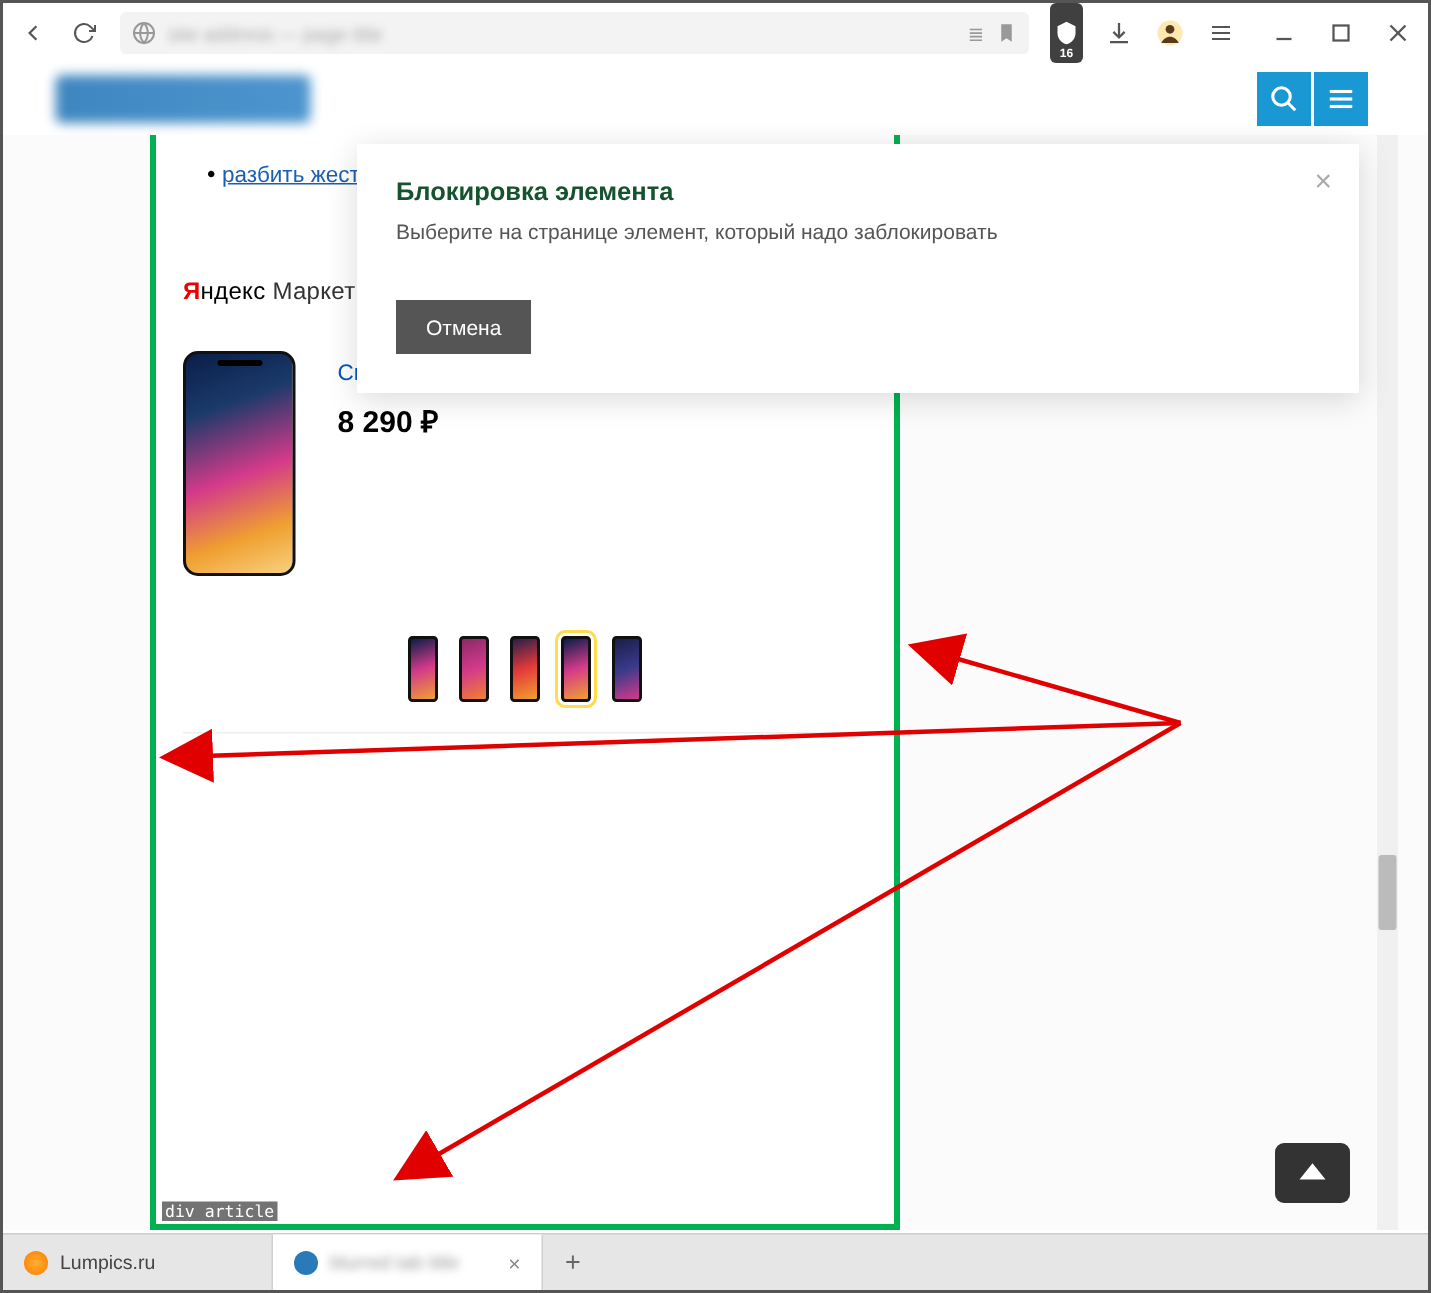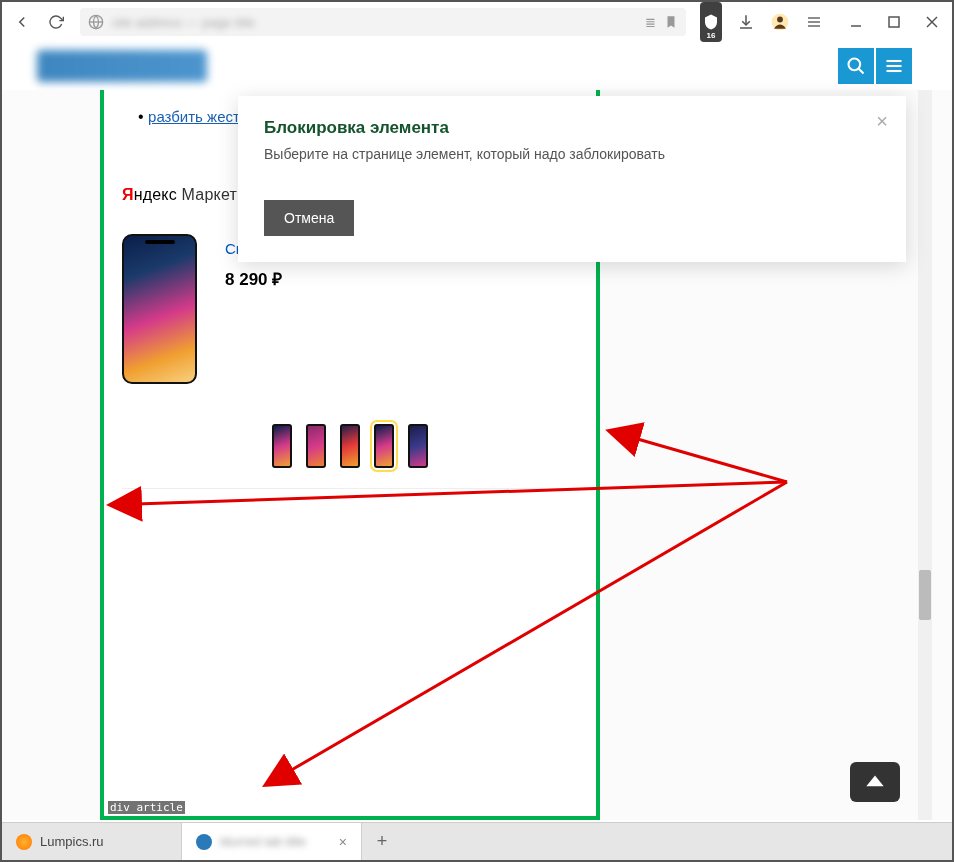--- a/index.html
+++ b/index.html
@@ -30,21 +30,21 @@
 .link-line a { color: #1a5fb4; font-size: 15px; text-decoration: underline; }
 .ad-block { margin-top: 60px; padding: 0 18px; }
 .ya-market { display: inline-block; font-size: 16px; letter-spacing: 0.2px; font-family: Arial; }
 .ya-market .ya { color: #e00; font-weight: bold; }
 .ya-market .mkt { color: #333; }
 .product-row { display: flex; gap: 28px; margin-top: 30px; align-items: flex-start; }
 .phone { width: 75px; height: 150px; border-radius: 10px; background: linear-gradient(160deg, #0a1e4a 0%, #1a3a6a 25%, #d43a8a 55%, #f0a030 80%, #f8d080 100%); border: 2px solid #111; position: relative; }
 .phone::before { content: ''; position: absolute; top: 4px; left: 50%; transform: translateX(-50%); width: 30px; height: 4px; background: #000; border-radius: 2px; }
 .prod-info { padding-top: 6px; }
 .prod-title { color: #0057c2; font-size: 15px; }
-.prod-price { font-size: 17px; font-weight: bold; margin-top: 10px; }
+.prod-price { font-size: 20px; font-weight: bold; margin-top: 10px; }
 .prod-btn { display: inline-block; margin-top: 12px; background: #ffdb4d; padding: 10px 18px; border-radius: 4px; font-size: 14px; }
 .thumb-row { display: flex; gap: 14px; justify-content: center; margin-top: 40px; padding-bottom: 20px; border-bottom: 1px solid #eee; }
 .thumb { width: 20px; height: 44px; border-radius: 3px; border: 2px solid #111; }
 .t1 { background: linear-gradient(160deg, #0a1e4a, #d43a8a, #f0a030); }
 .t2 { background: linear-gradient(160deg, #8a2a6a, #d43a8a, #f08030); }
 .t3 { background: linear-gradient(160deg, #2a1e4a, #e43a3a, #f0a030); }
 .t4 { background: linear-gradient(160deg, #0a1e4a, #d43a8a, #f0a030); outline: 2px solid #ffdb4d; outline-offset: 2px; }
 .t5 { background: linear-gradient(160deg, #1a1e4a, #3a3a8a, #d43a8a); }
 .sel-tag { position: absolute; left: 4px; bottom: 2px; color: #fff; font-size: 11px; font-family: monospace; background: #737373; padding: 0 2px; }
 

